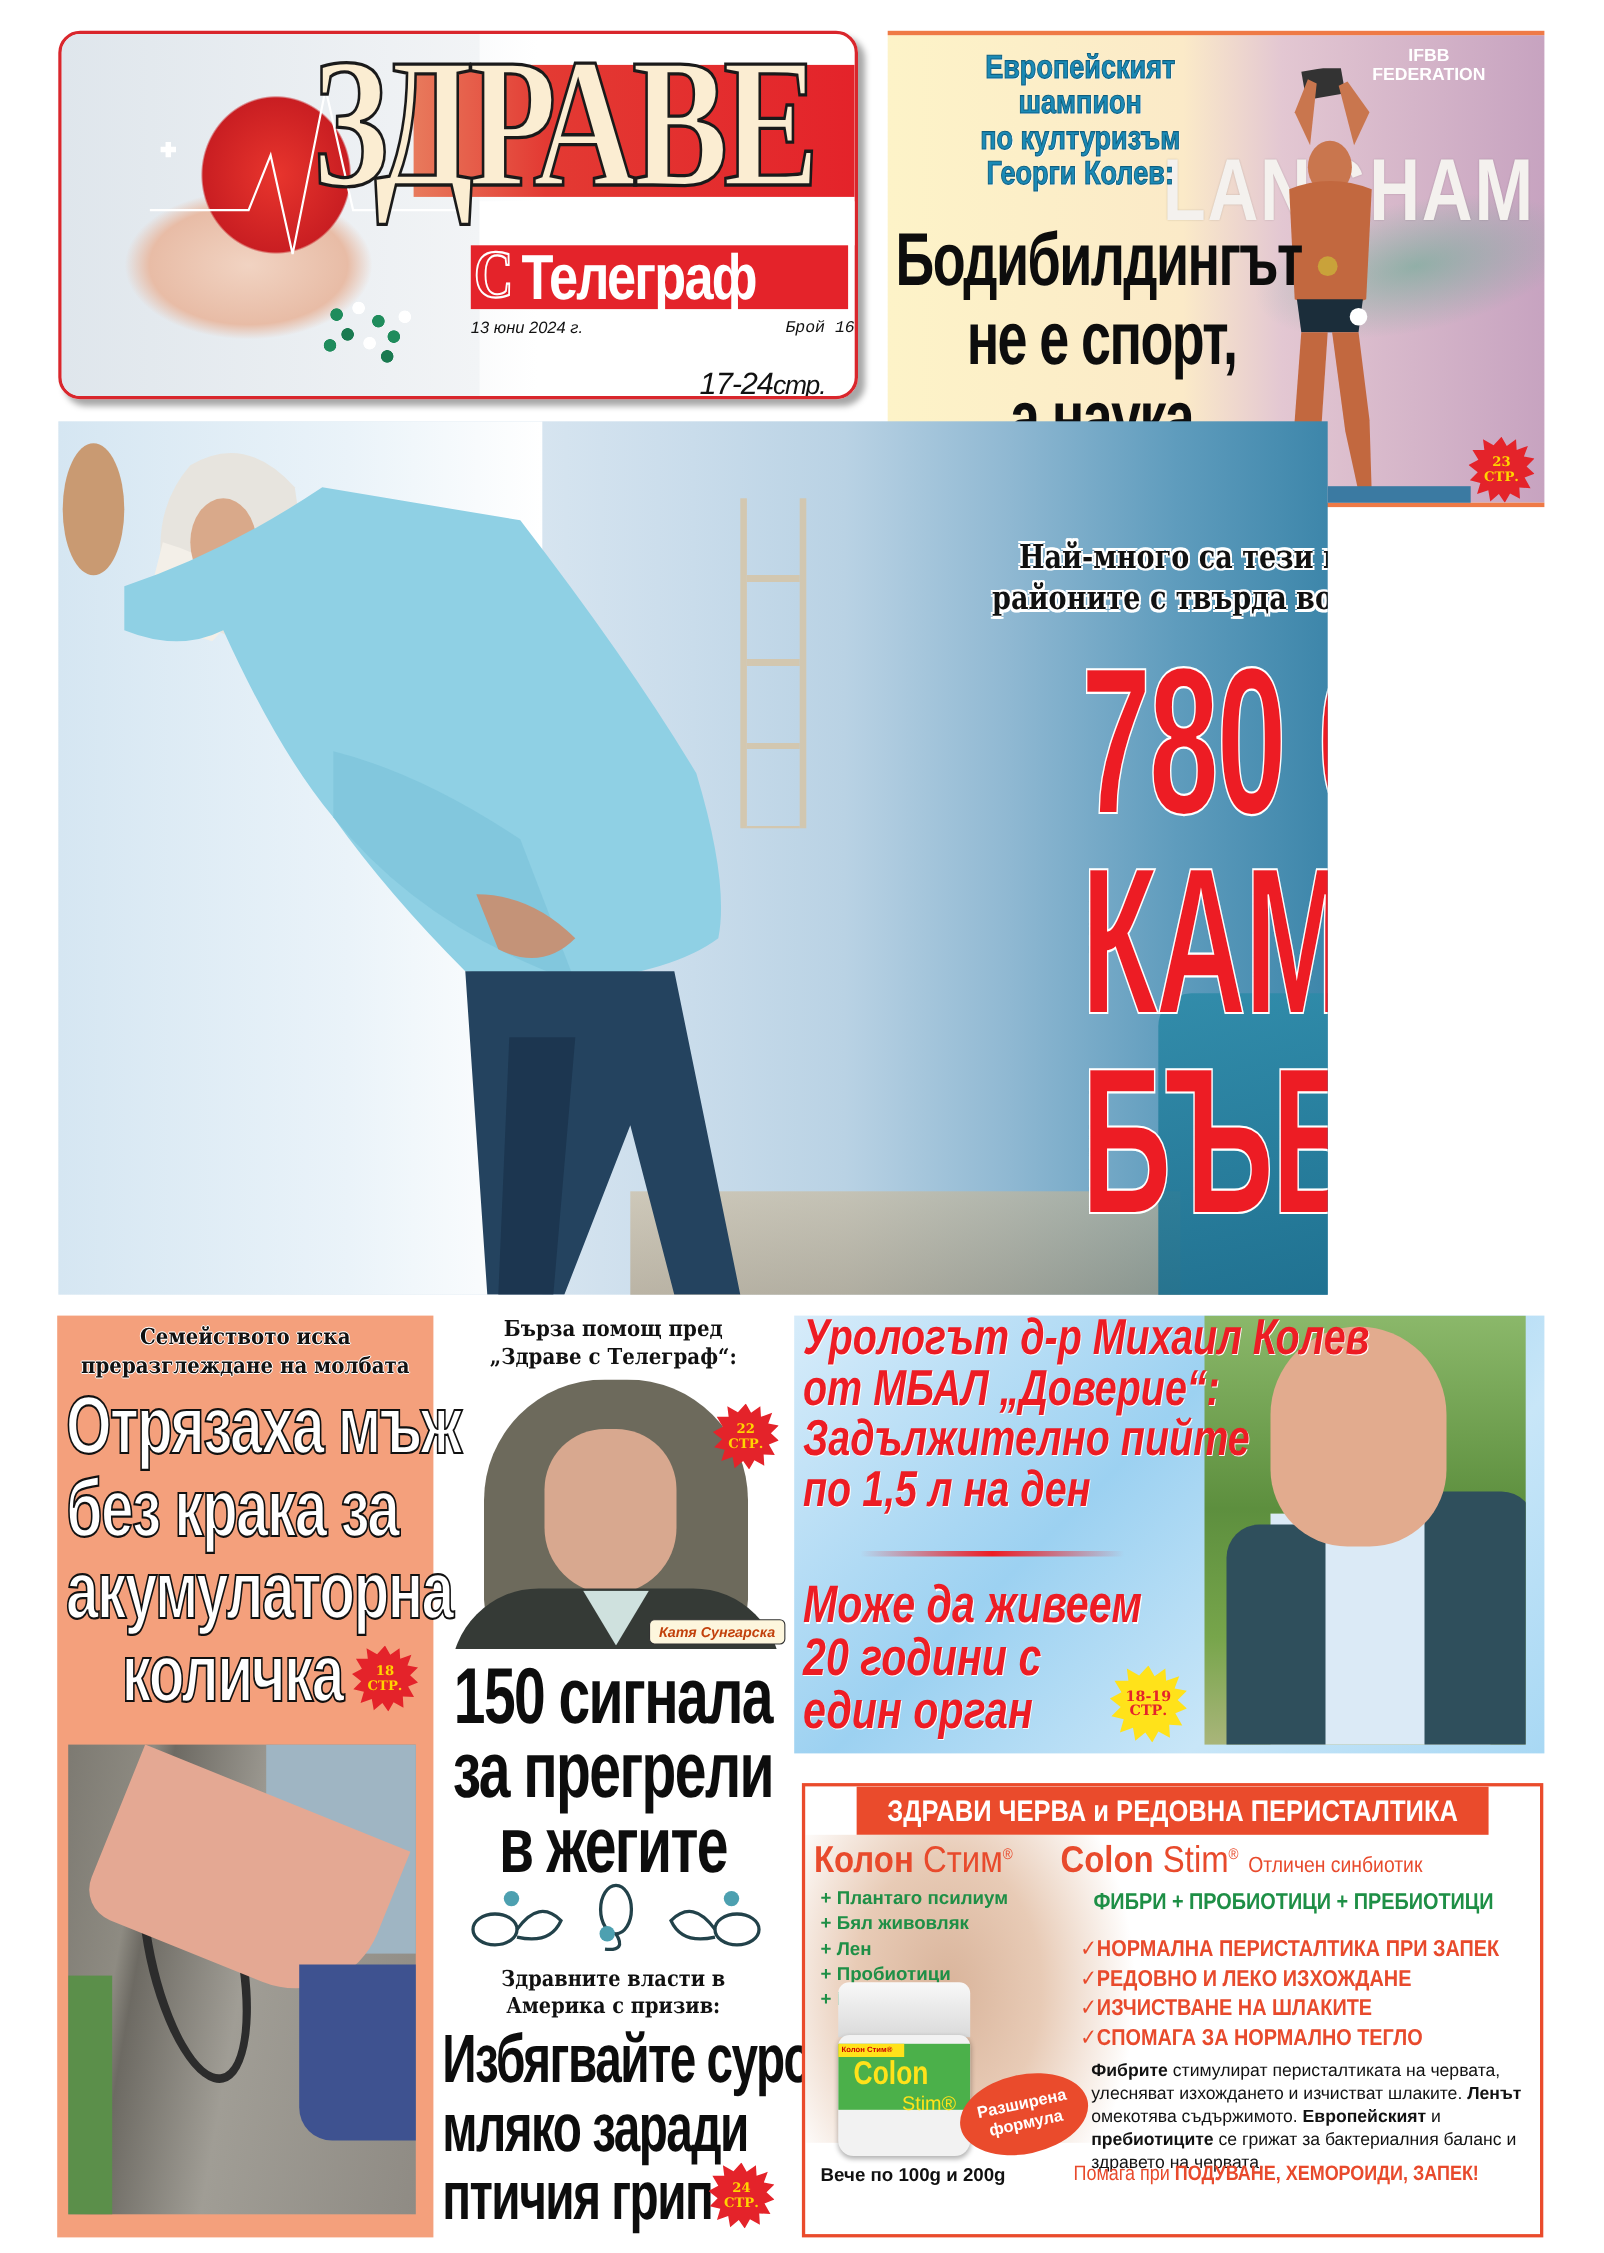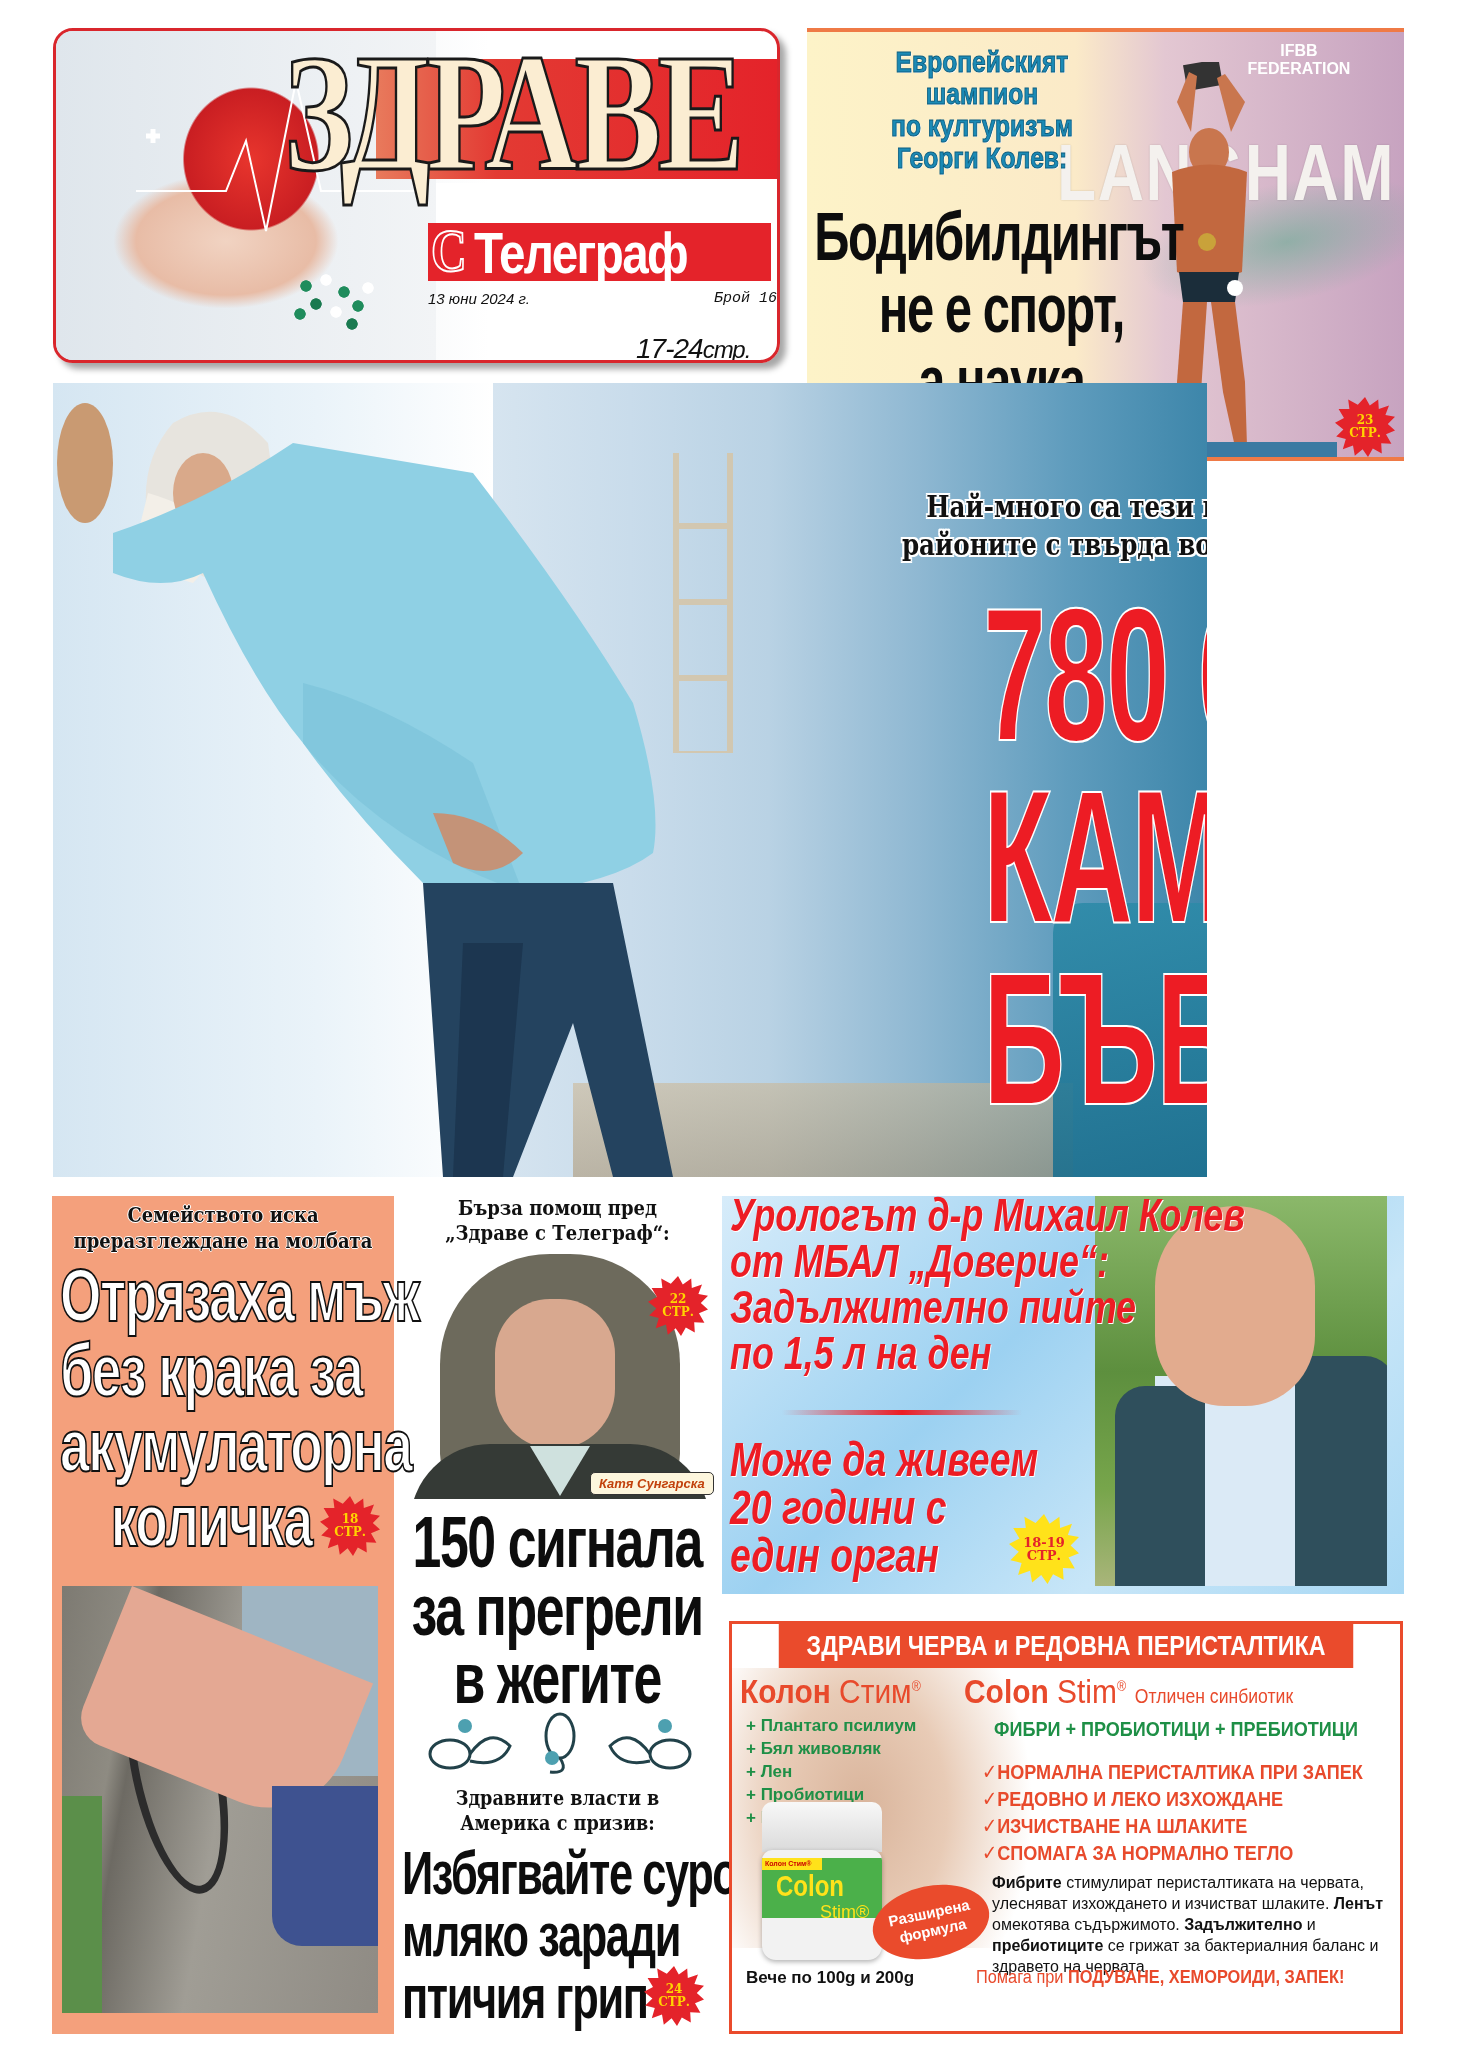--- a/index.html
+++ b/index.html
@@ -521,21 +521,21 @@
     <b>Colon</b> <span>Stim</span><sup style="font-size:14px">®</sup><small>Отличен синбиотик</small>
   </div>
   <div class="ad-formula">ФИБРИ + ПРОБИОТИЦИ + ПРЕБИОТИЦИ</div>
   <ul class="ad-checks">
     <li>НОРМАЛНА ПЕРИСТАЛТИКА ПРИ ЗАПЕК</li>
     <li>РЕДОВНО И ЛЕКО ИЗХОЖДАНЕ</li>
     <li>ИЗЧИСТВАНЕ НА ШЛАКИТЕ</li>
     <li>СПОМАГА ЗА НОРМАЛНО ТЕГЛО</li>
   </ul>
   <p class="ad-body">
-    <b>Фибрите</b><span> стимулират перисталтиката на червата, улесняват изхождането и изчистват шлаките. </span><b>Ленът</b><span> омекотява съдържимото. </span><b>Задължително</b><span> и </span><b>пребиотиците</b><span> се грижат за бактериалния баланс и здравето на червата.</span>
+    <b>Фибрите</b><span> стимулират перисталтиката на червата, улесняват изхождането и изчистват шлаките. </span><b>Ленът</b><span> омекотява съдържимото. </span><b>Европейският</b><span> и </span><b>пребиотиците</b><span> се грижат за бактериалния баланс и здравето на червата.</span>
   </p>
   <div class="ad-bottle-cap"></div>
   <div class="ad-bottle">
     <div class="ad-bottle-label">
       <div class="ad-bottle-yellow">Колон Стим®</div>
       <div class="ad-bottle-name">Colon</div>
       <div class="ad-bottle-stim">Stim®</div>
     </div>
   </div>
   <div class="ad-oval">

